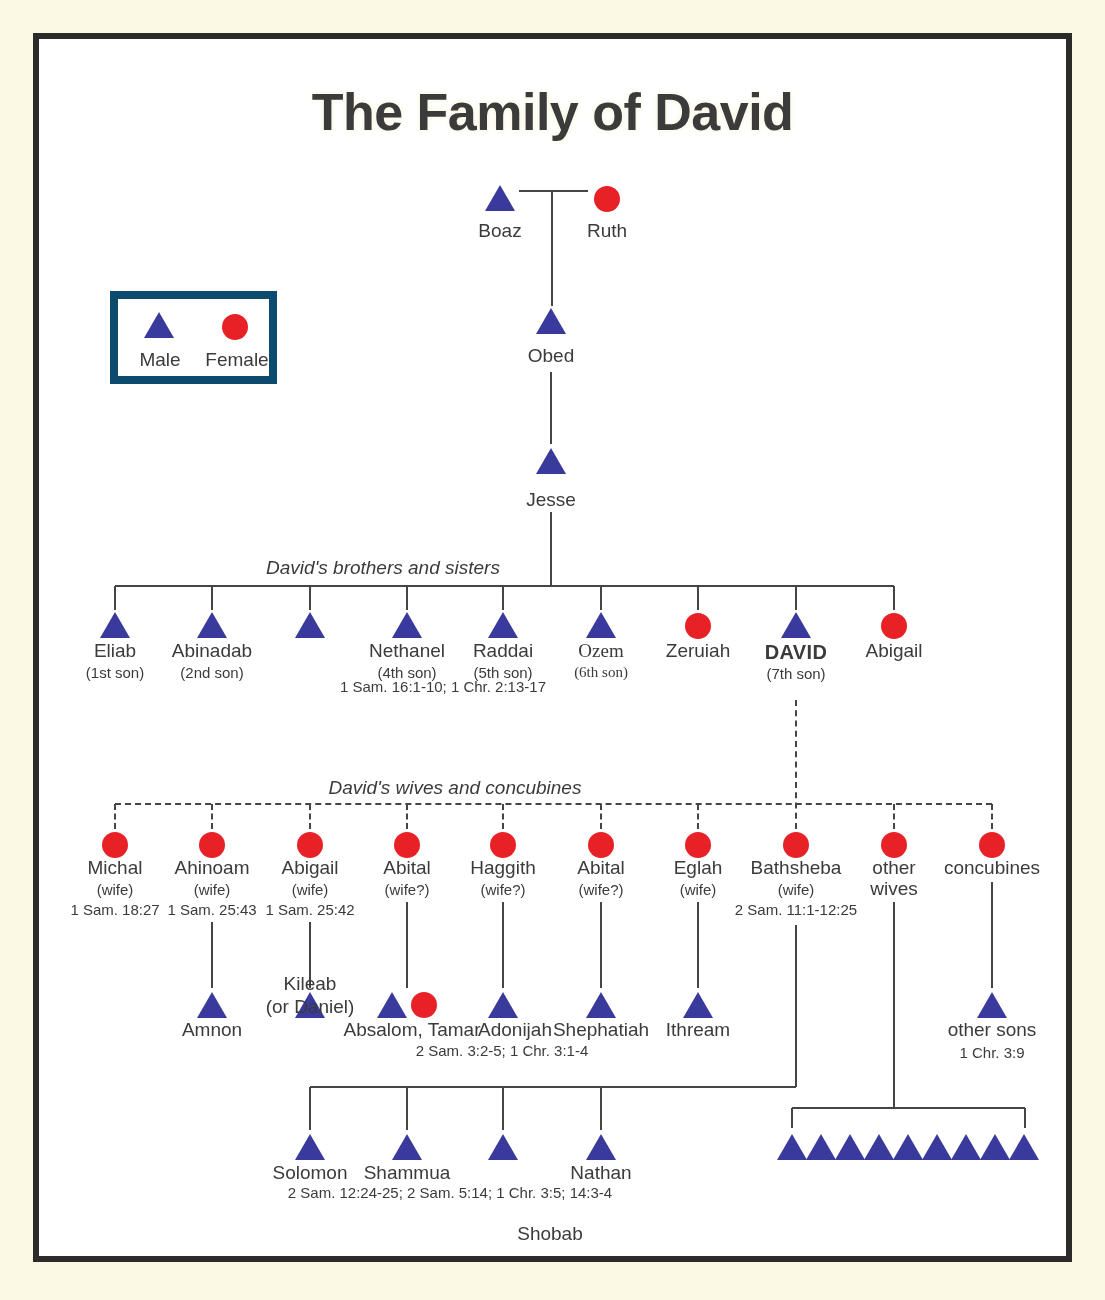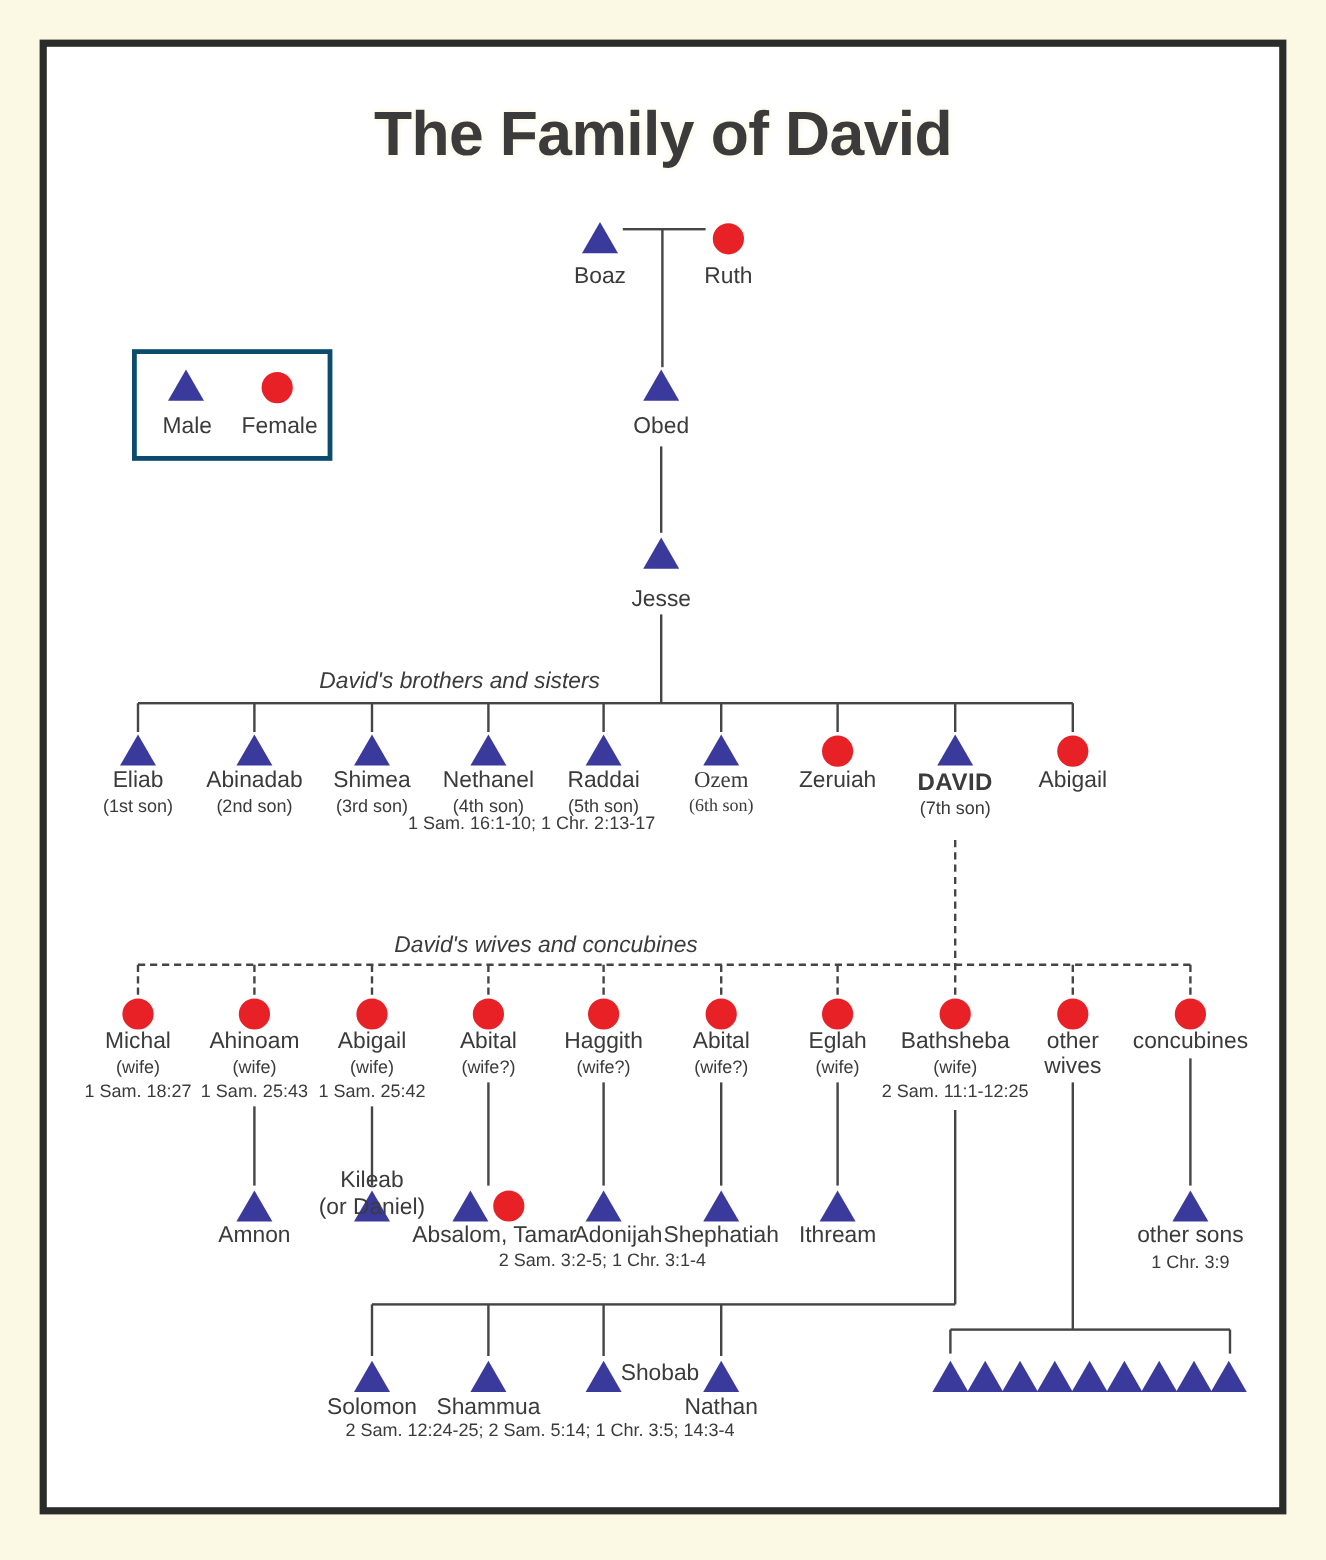--- a/index.html
+++ b/index.html
@@ -45,21 +45,21 @@
   .pbold{font-weight:bold;font-size:20px;letter-spacing:0.4px;}
   .psub{font-size:15px;margin-top:3px;line-height:1.05;}
   .psub-large{font-size:19px;margin-top:2px;}
   .pref{font-size:15px;margin-top:4px;white-space:nowrap;line-height:1.05;}
   .pref-abs{
     position:absolute;width:380px;text-align:center;font-size:15px;
     color:var(--text);white-space:nowrap;line-height:1.05;
   }
   .legend{
     position:absolute;left:110px;top:291px;width:167px;height:93px;
-    box-sizing:border-box;border:4px solid #0c4a6e;background:#fff;
+    box-sizing:border-box;border:8px solid #0c4a6e;background:#fff;
   }
   .legend .tri{left:26px;top:13px;}
   .legend .circ{left:104px;top:15px;}
   .legend-label{
     position:absolute;top:50px;width:84px;text-align:center;
     font-size:19px;color:var(--text);
   }
   .legend-label.male{left:0px;}
   .legend-label.female{left:77px;}
 </style>
@@ -142,24 +142,20 @@
     <div class="plabel" style="left: -15px; top: 641px;">
       <div class="pname">Eliab</div>
       <div class="psub">(1st son)</div>
     </div>
     <div class="tri" style="left: 197px; top: 612px;"></div>
     <div class="plabel" style="left: 82px; top: 641px;">
       <div class="pname">Abinadab</div>
       <div class="psub">(2nd son)</div>
     </div>
     <div class="tri" style="left: 295px; top: 612px;"></div>
-    <div class="plabel" style="left: 180px; top: 641px;">
-      <div class="pname">Shimea</div>
-      <div class="psub">(3rd son)</div>
-    </div>
     <div class="tri" style="left: 392px; top: 612px;"></div>
     <div class="plabel" style="left: 277px; top: 641px;">
       <div class="pname">Nethanel</div>
       <div class="psub">(4th son)</div>
     </div>
     <div class="pref-abs" style="left: 253px; top: 679px;">1 Sam. 16:1-10; 1 Chr. 2:13-17</div>
     <div class="tri" style="left: 488px; top: 612px;"></div>
     <div class="plabel" style="left: 373px; top: 641px;">
       <div class="pname">Raddai</div>
       <div class="psub">(5th son)</div>
@@ -270,21 +266,21 @@
     <div class="tri" style="left: 295px; top: 1134px;"></div>
     <div class="plabel" style="left: 180px; top: 1163px;">
       <div class="pname">Solomon</div>
     </div>
     <div class="pref-abs" style="left: 260px; top: 1185px;">2 Sam. 12:24-25; 2 Sam. 5:14; 1 Chr. 3:5; 14:3-4</div>
     <div class="tri" style="left: 392px; top: 1134px;"></div>
     <div class="plabel" style="left: 277px; top: 1163px;">
       <div class="pname">Shammua</div>
     </div>
     <div class="tri" style="left: 488px; top: 1134px;"></div>
-    <div class="plabel" style="left: 373px; top: 1135px; padding-left: 47px;">
+    <div class="plabel" style="left: 373px; top: 1224px; padding-left: 47px;">
       <div class="pname">Shobab</div>
     </div>
     <div class="tri" style="left: 586px; top: 1134px;"></div>
     <div class="plabel" style="left: 471px; top: 1163px;">
       <div class="pname">Nathan</div>
     </div>
     <div class="tri" style="left: 777px; top: 1134px;"></div>
     <div class="tri" style="left: 806px; top: 1134px;"></div>
     <div class="tri" style="left: 835px; top: 1134px;"></div>
     <div class="tri" style="left: 864px; top: 1134px;"></div>

